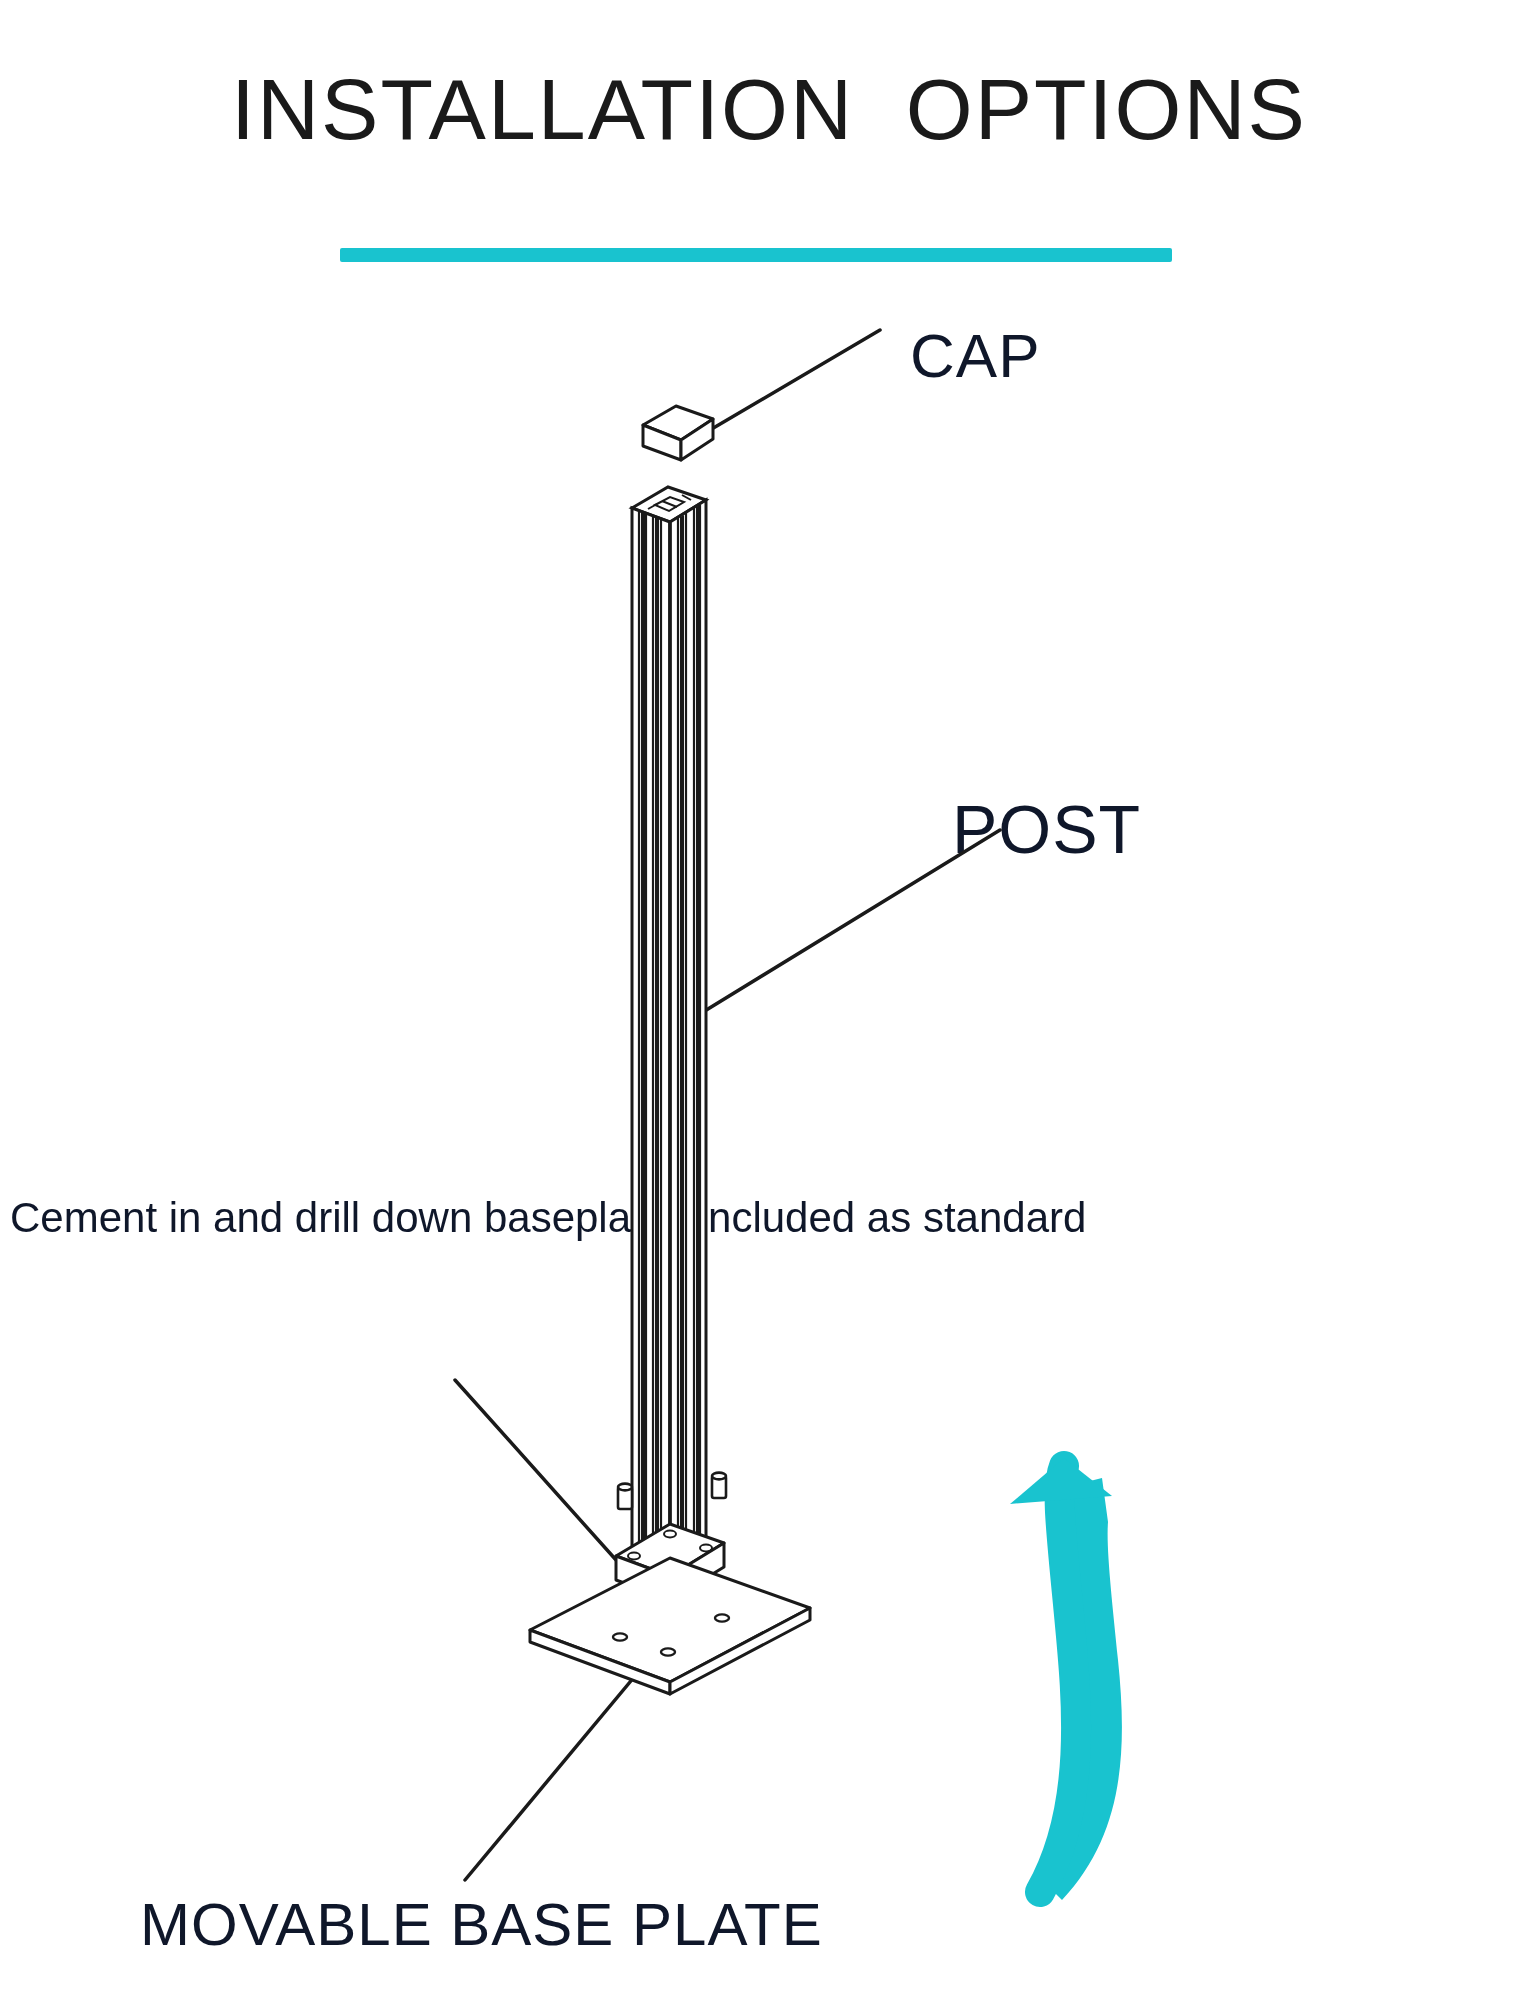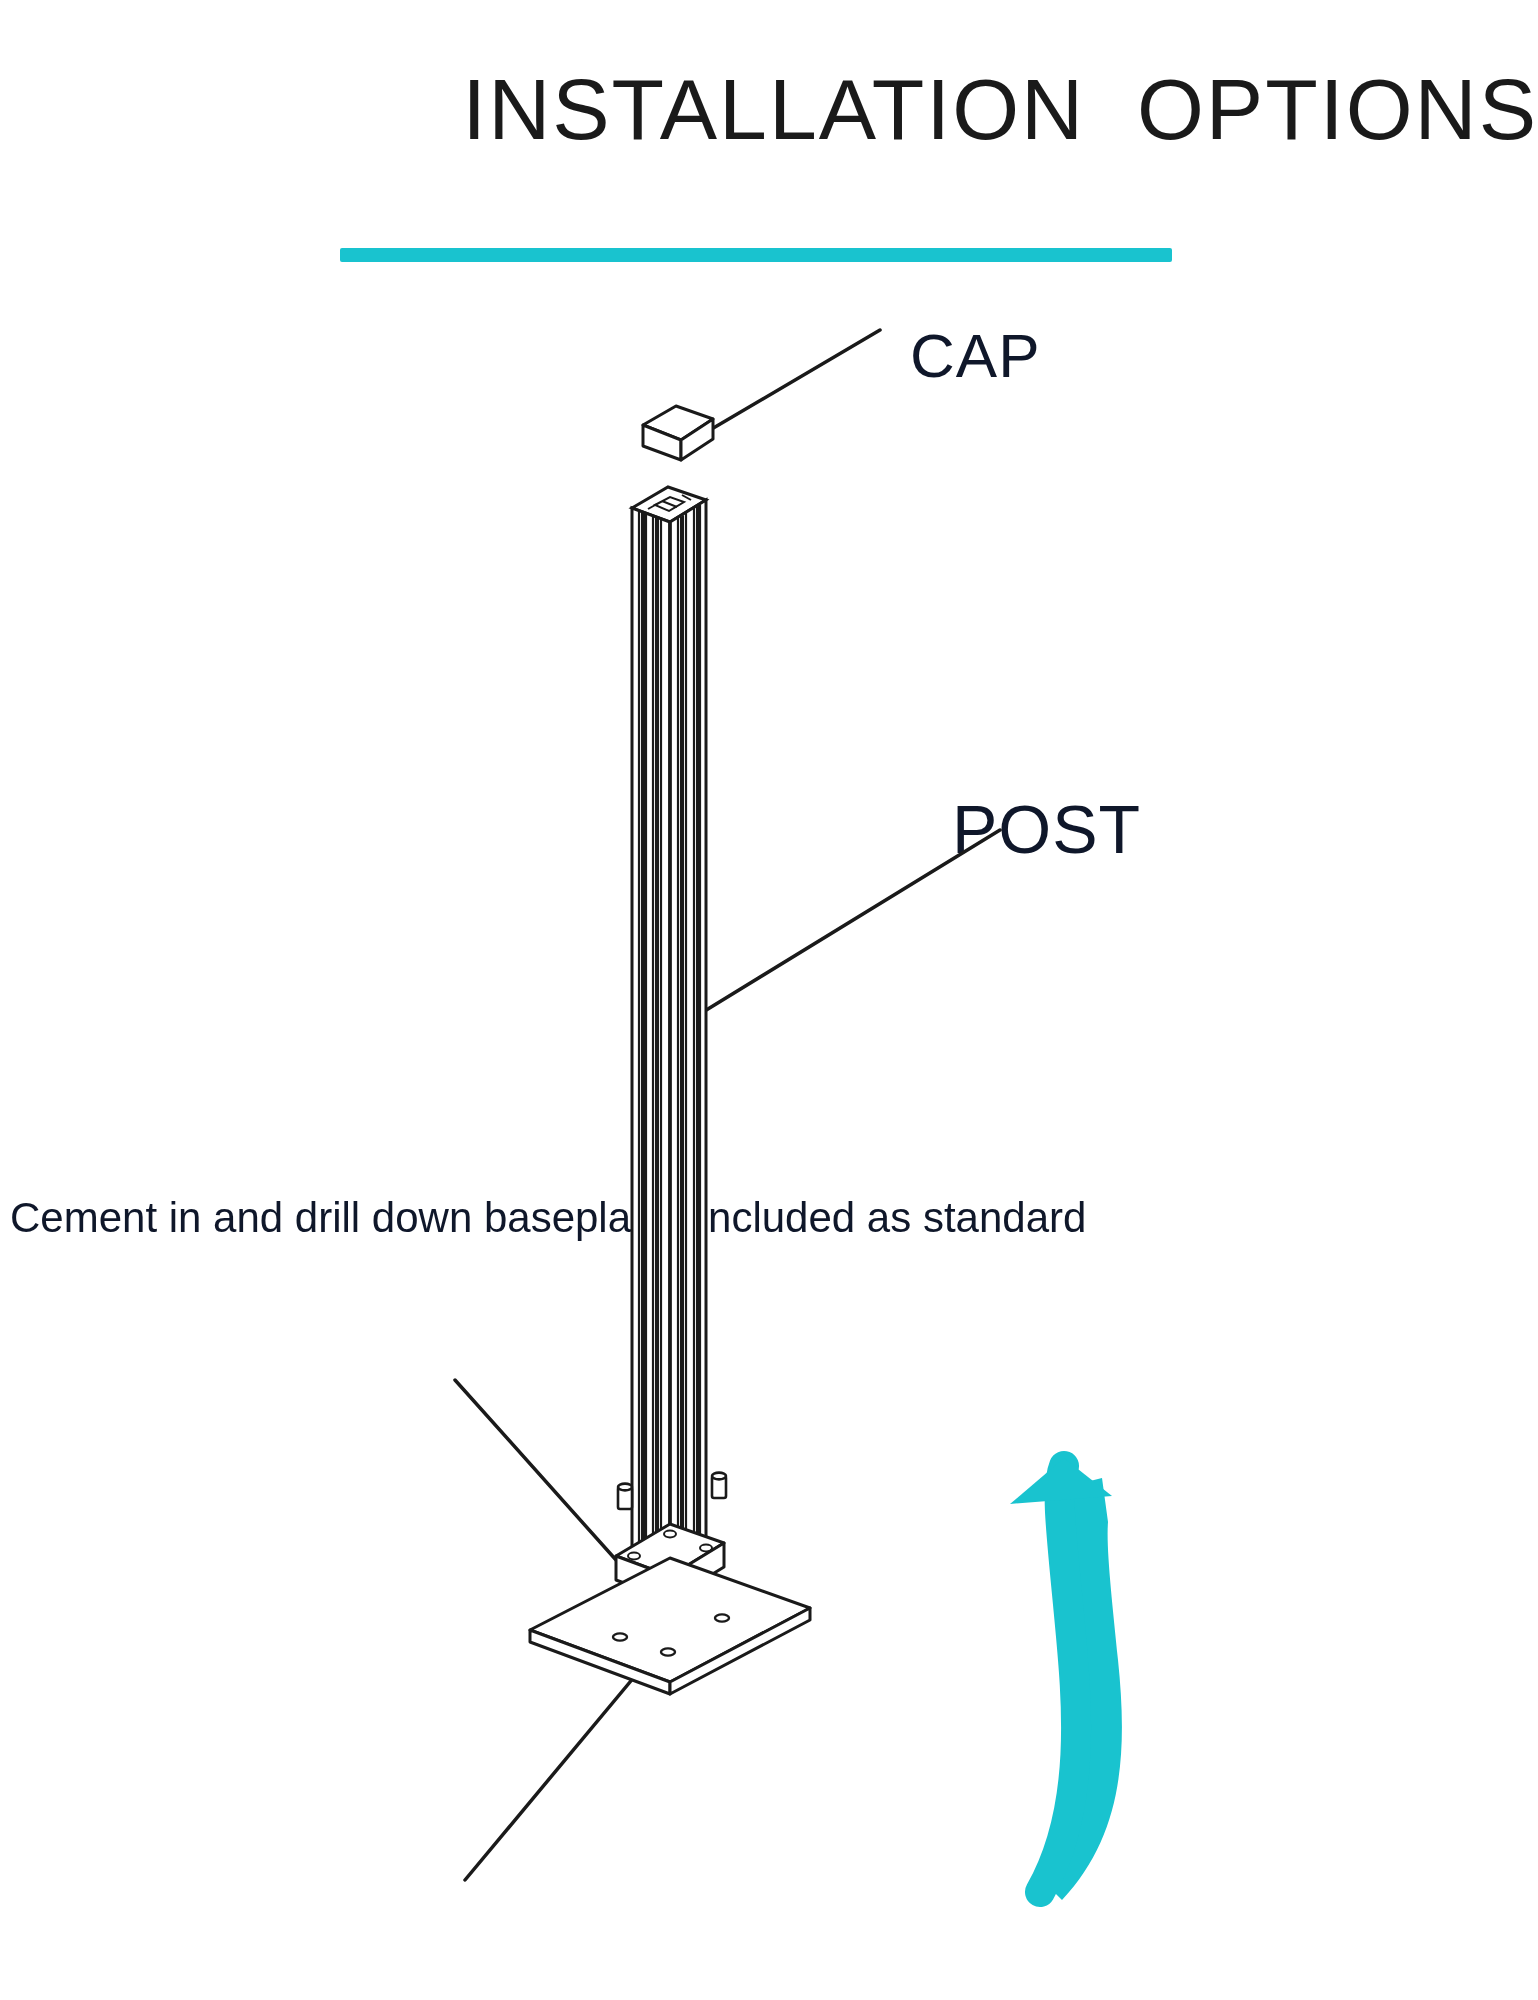--- a/index.html
+++ b/index.html
@@ -16,21 +16,21 @@
     height: 2000px;
     background: #ffffff;
     overflow: hidden;
   }
   
   #title {
     position: absolute;
     top: 60px;
     left: 0;
     width: 1538px;
-    text-align: right;
+    text-align: center;
     font-size: 86px;
     letter-spacing: 2px;
     color: #1a1a1a;
     font-weight: 400;
     white-space: pre;
   }
   #title-rule {
     position: absolute;
     top: 248px;
     left: 340px;
@@ -84,20 +84,21 @@
 </head>
 <body>
 
 <div id="page">
 
   <div id="title">INSTALLATION  OPTIONS</div>
   <div id="title-rule"></div>
 
   <div class="label" id="label-cap">CAP</div>
   <div class="label" id="label-post">POST</div>
+  <div class="label" id="label-baseplate">MOVABLE BASE PLATE</div>
   <div class="label" id="label-cement">Cement in and drill down baseplates included as standard</div>
 
   <svg id="artwork" viewBox="0 0 1538 2000">
 
     <g stroke="#1a1a1a" stroke-width="3.5" fill="none" stroke-linecap="round">
 
       <line x1="710" y1="430" x2="880" y2="330"></line>
 
       <line x1="690" y1="1020" x2="1000" y2="830"></line>
 

